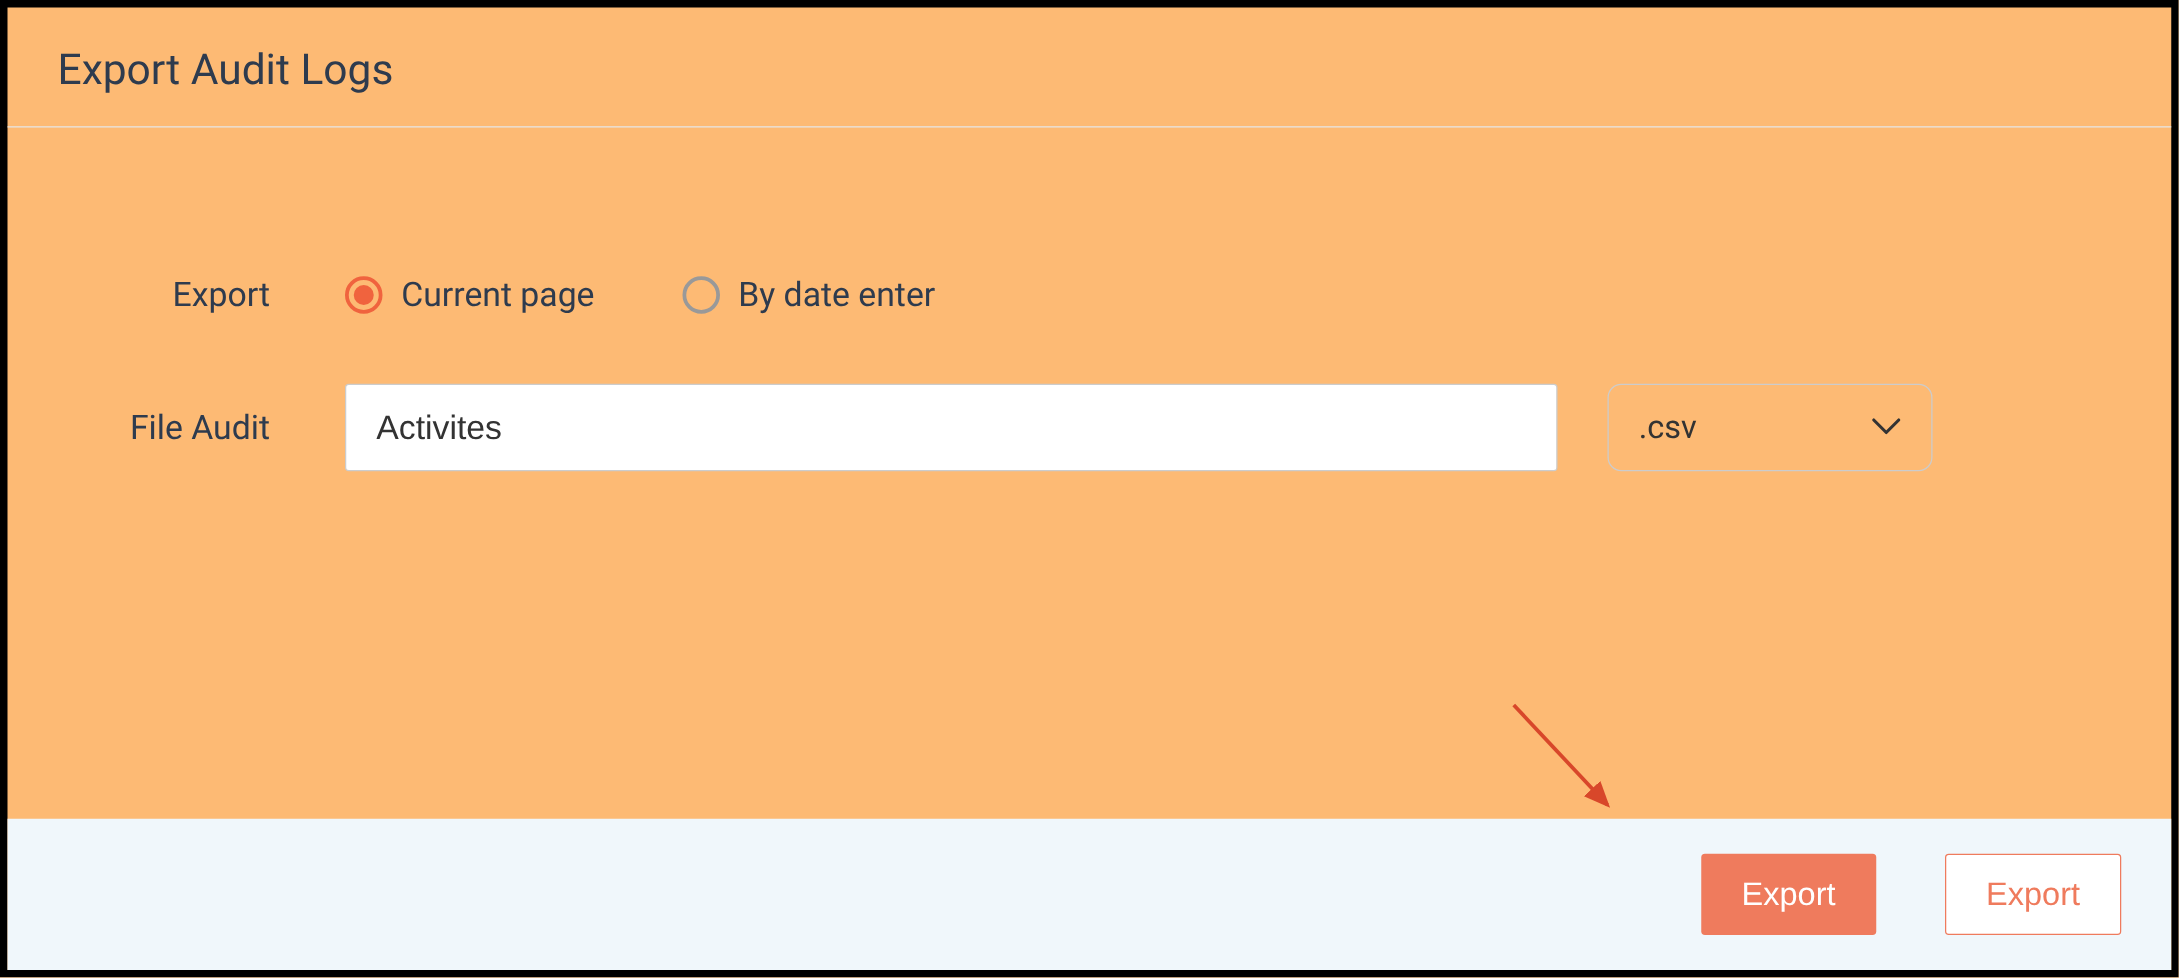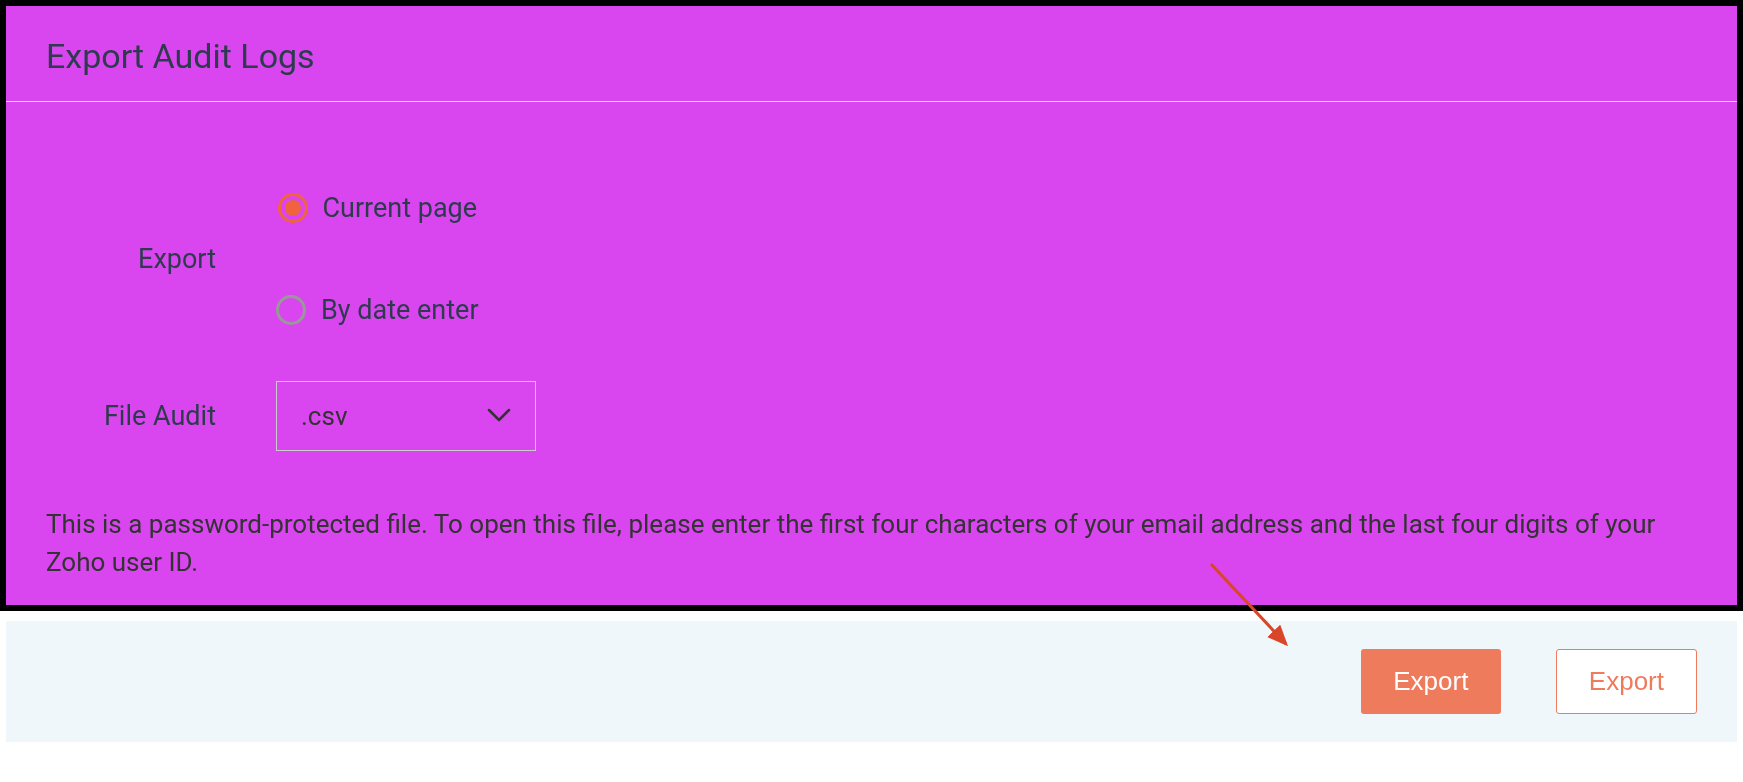--- a/index.html
+++ b/index.html
@@ -8,26 +8,27 @@
     padding: 0;
   }
   body {
     font-family: -apple-system, BlinkMacSystemFont, "Segoe UI", Roboto, "Helvetica Neue", Arial, sans-serif;
     background: #fff;
     width: 1743px;
     height: 782px;
   }
   .dialog {
     width: 1743px;
-    height: 611px;
+    height: 782px;
     border: 6px solid #000;
-    background: #d946ef;
+    background: #fdba74;
     display: flex;
     flex-direction: column;
     position: relative;
+    gap: 28px;
   }
   .dialog-header {
     padding: 30px 40px 25px 40px;
     border-bottom: 1px solid #e6e6e6;
   }
   .dialog-title {
     font-size: 34px;
     font-weight: 400;
     color: #2e3b4e;
   }
@@ -44,21 +45,20 @@
     width: 230px;
     text-align: right;
     padding-right: 60px;
     font-size: 27px;
     color: #2e3b4e;
   }
   .radio-group {
     display: flex;
     align-items: center;
     gap: 70px;
-    flex-direction: column;
   }
   .radio-option {
     display: flex;
     align-items: center;
     gap: 15px;
     cursor: pointer;
   }
   .radio-circle {
     width: 30px;
     height: 30px;
@@ -96,21 +96,21 @@
     border-radius: 3px;
     padding: 0 24px;
     font-size: 27px;
     color: #333;
     outline: none;
   }
   .select-wrap {
     height: 70px;
     width: 260px;
     border: 1px solid #ccc;
-    border-radius: 0;
+    border-radius: 11px;
     display: flex;
     align-items: center;
     justify-content: space-between;
     padding: 0 24px;
     cursor: pointer;
   }
   .select-value {
     font-size: 26px;
     color: #333;
   }
@@ -183,32 +183,32 @@
         <label class="radio-option">
           <span class="radio-circle"></span>
           <span class="radio-label">By date enter</span>
         </label>
       </div>
     </div>
 
     <div class="form-row">
       <div class="form-label">File Audit</div>
       <div class="input-group">
+        <input type="text" class="text-input" value="Activites" style="">
         <div class="select-wrap">
           <span class="select-value">.csv</span>
           <span class="chevron">
             <svg width="24" height="14" viewBox="0 0 24 14">
                 <path d="M2 2 L12 12 L22 2" stroke="#333" stroke-width="2.5" fill="none" stroke-linecap="round" stroke-linejoin="round"></path>
               </svg>
           </span>
         </div>
       </div>
     </div>
 
-    <p class="info-text">This is a password-protected file. To open this file, please enter the first four characters of your email address and the last four digits of your Zoho user ID.</p>
 
   </div>
 
   <div class="dialog-footer">
     <button class="btn btn-primary">Export</button>
     <button class="btn btn-secondary">Export</button>
   </div>
 
   <svg class="arrow-annotation" width="120" height="120">
     <defs>

